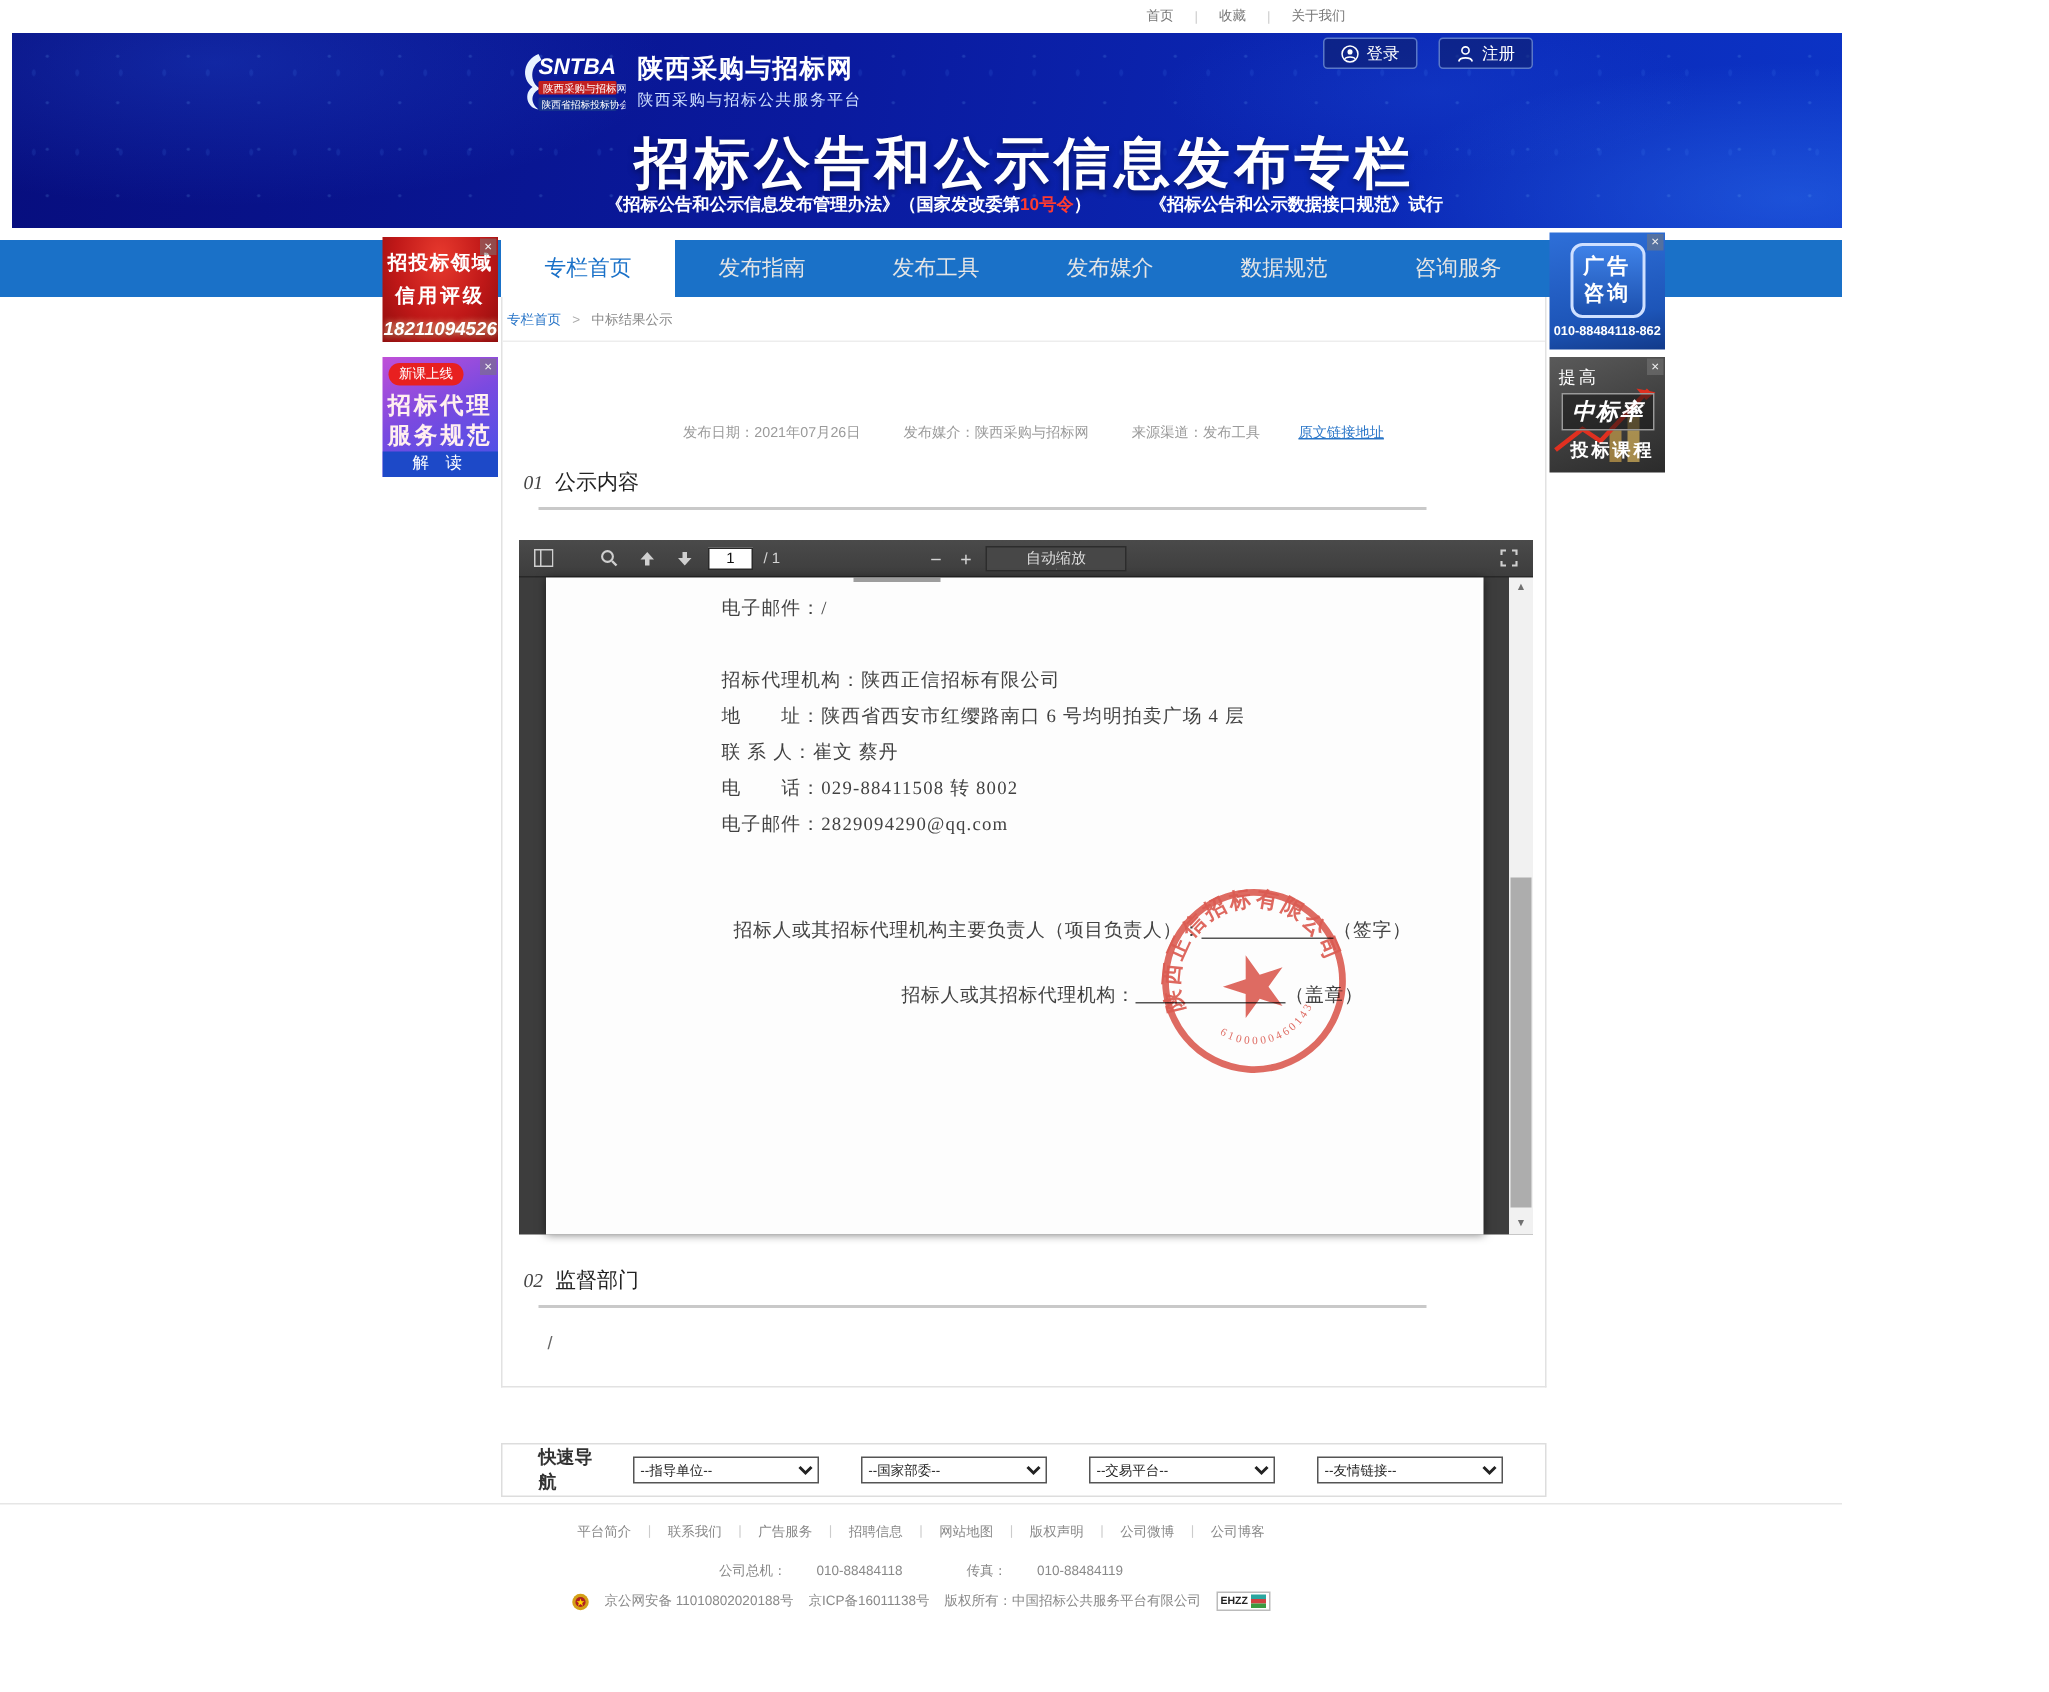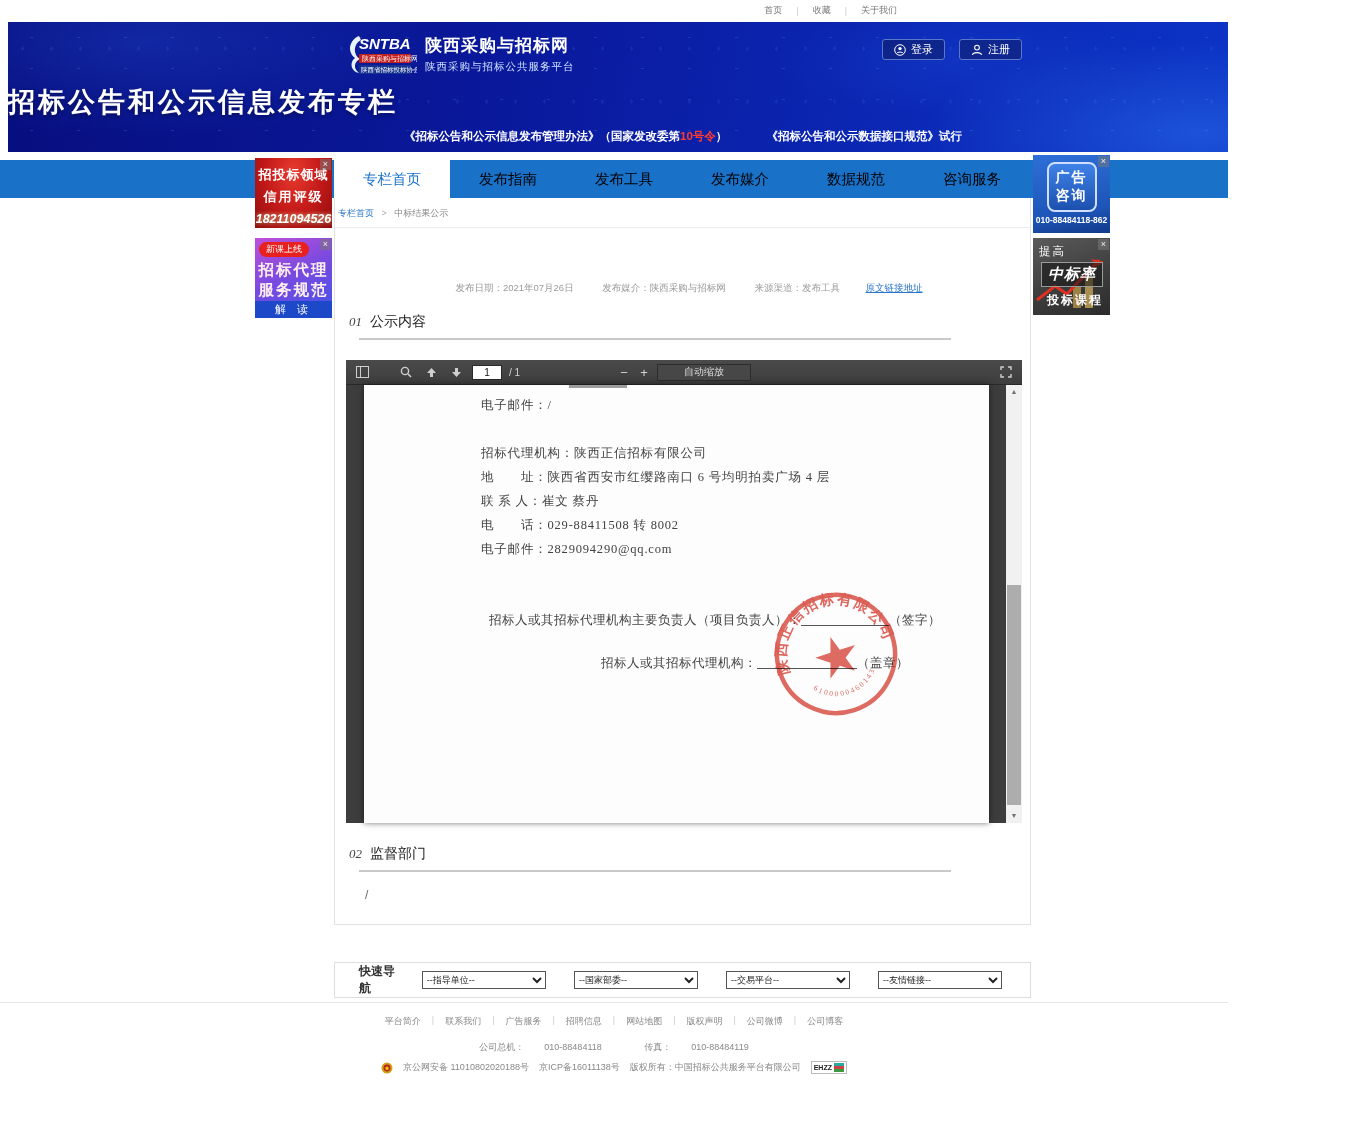--- a/index.html
+++ b/index.html
@@ -21,36 +21,36 @@
       linear-gradient(100deg,#070e7e 0%,#0a1a9e 40%,#0b2ab8 70%,#0c38cc 100%);
     overflow:hidden; }
   .banner .specks { position:absolute; inset:0;
     background-image:radial-gradient(rgba(120,190,255,.5) 1px, transparent 1.5px),
                      radial-gradient(rgba(80,150,255,.35) 1px, transparent 1.5px);
     background-size:47px 31px, 29px 53px; opacity:.35; }
   .logo { position:absolute; left:337px; top:10px; display:flex; align-items:center; gap:8px; cursor:pointer; }
   .logo-emblem { width:72px; height:44px; }
   .logo-text .lt1 { font-size:17px; font-weight:bold; color:#fff; letter-spacing:1px; }
   .logo-text .lt2 { font-size:10.5px; color:#cfe0ff; margin-top:3px; letter-spacing:1px; }
-  .auth { position:absolute; right:336px; top:17px; display:flex; gap:14px; }
+  .auth { position:absolute; right:336px; top:3px; display:flex; gap:14px; }
   .auth-btn { display:flex; align-items:center; gap:5px; height:21px; padding:0 11px;
     background:rgba(14,30,100,.55); border:1px solid #5a78c8; border-radius:3px;
     color:#fff; font-size:11px; cursor:pointer; }
-  .banner-title { position:absolute; left:0; width:100%; top:62px; text-align:left;
-    color:#fff; font-size:27px; font-weight:bold; letter-spacing:3px; text-shadow:0 2px 4px rgba(0,0,0,.4); }
+  .banner-title { position:absolute; left:0; width:100%; top:62px; text-align:center;
+    color:#fff; font-size:37px; font-weight:bold; letter-spacing:3px; text-shadow:0 2px 4px rgba(0,0,0,.4); }
   .banner-links { position:absolute; left:0; width:100%; top:107px; text-align:center;
     color:#fff; font-size:11.5px; font-weight:bold; }
   .banner-links a { color:#fff; text-decoration:none; cursor:pointer; margin:0 18px; }
   .banner-links .red { color:#ff3b30; }
 
   
   .nav { position:absolute; top:160px; left:0; width:100%; height:38px; background:#1a71c8; }
   .nav-inner { position:absolute; left:334px; width:697px; height:38px; display:flex; }
   .nav-tab { width:116px; height:38px; line-height:38px; text-align:center;
-    color:#000000; font-size:14.5px; cursor:pointer; }
+    color:#e5e5e5; font-size:14.5px; cursor:pointer; }
   .nav-tab.active { background:#fff; color:#1a71c8; }
 
   
   .container { position:absolute; left:334px; top:198px; width:697px; height:727px;
     background:#fff; border:1px solid #e2e2e2; border-top:none; }
   .breadcrumb { position:absolute; left:0; top:0; width:100%; height:30px; line-height:30px;
     padding-left:3px; font-size:9px; color:#888; border-bottom:1px solid #ededed; }
   .breadcrumb a { color:#2a76c8; text-decoration:none; cursor:pointer; }
   .breadcrumb .sep { margin:0 5px; color:#aaa; }
   .article-title { position:absolute; left:0; top:46px; width:100%; text-align:center;

